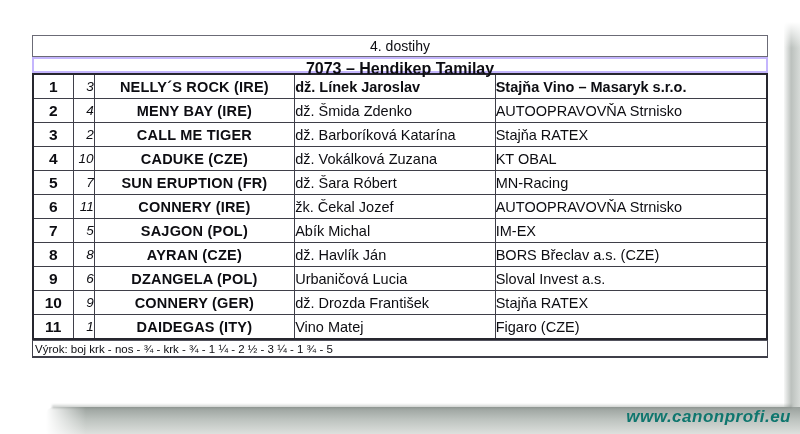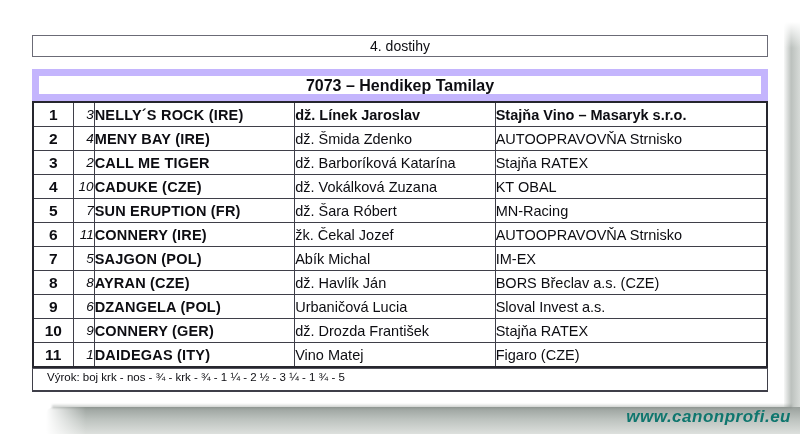--- a/index.html
+++ b/index.html
@@ -48,53 +48,53 @@
   
   .sheet { position: absolute; left: 32px; top: 35px; width: 736px; }
 
   .box-race-no {
     box-sizing: border-box; height: 22px;
     border: 1px solid #6b6b76;
     text-align: center; font-size: 14px; line-height: 20px;
     margin-bottom: 0;
   }
   .box-race-name {
-    box-sizing: border-box; height: 32px;
-    border: 7px solid #c4b5fd;
-    text-align: center; font-weight: bold; font-size: 16px; line-height: 20px; margin-top: 12px;
+    box-sizing: border-box; height: 16px;
+    border: 2px solid #c4b5fd;
+    text-align: center; font-weight: bold; font-size: 16px; line-height: 20px;
   }
   .conditions {
     height: 15px; font-size: 11.5px; line-height: 15px; padding-left: 1px;
     white-space: nowrap;
   }
 
   table.race {
     border-collapse: collapse; table-layout: fixed;
     width: 736px;
     border: 2px solid #26262e;
     font-size: 14.5px;
   }
   table.race td {
     border: 1px solid #3f3f49;
     height: 23px; padding: 0;
     white-space: nowrap; overflow: hidden;
     vertical-align: middle;
   }
   td.pos   { font-weight: bold; text-align: center; font-size: 15.5px; }
   td.num   { font-style: italic; text-align: right; padding-right: 3px; font-size: 13.5px; }
-  td.horse { font-weight: bold; padding-left: 5px; letter-spacing: 0.2px; }
+  td.horse { font-weight: bold; padding-left: 5px; letter-spacing: 0.2px; text-align: center; }
   td.jockey, td.stable { padding-left: 5px; }
   tr.winner td.jockey, tr.winner td.stable { font-weight: bold; margin-left: 36px; }
 
   .verdict {
     box-sizing: border-box;
     border: 1px solid #3f3f49; border-bottom-width: 2px;
     border-top-color: #54545e;
-    height: 24px; line-height: 16px;
-    font-size: 11.5px; padding-left: 14px;
+    height: 18px; line-height: 16px;
+    font-size: 11.5px; padding-left: 2px;
     white-space: nowrap;
   }
 </style>
 </head>
 <body>
 
 <div class="band-right"></div>
 <div class="band-bottom"></div>
 <div class="page-shadow"></div>
 

